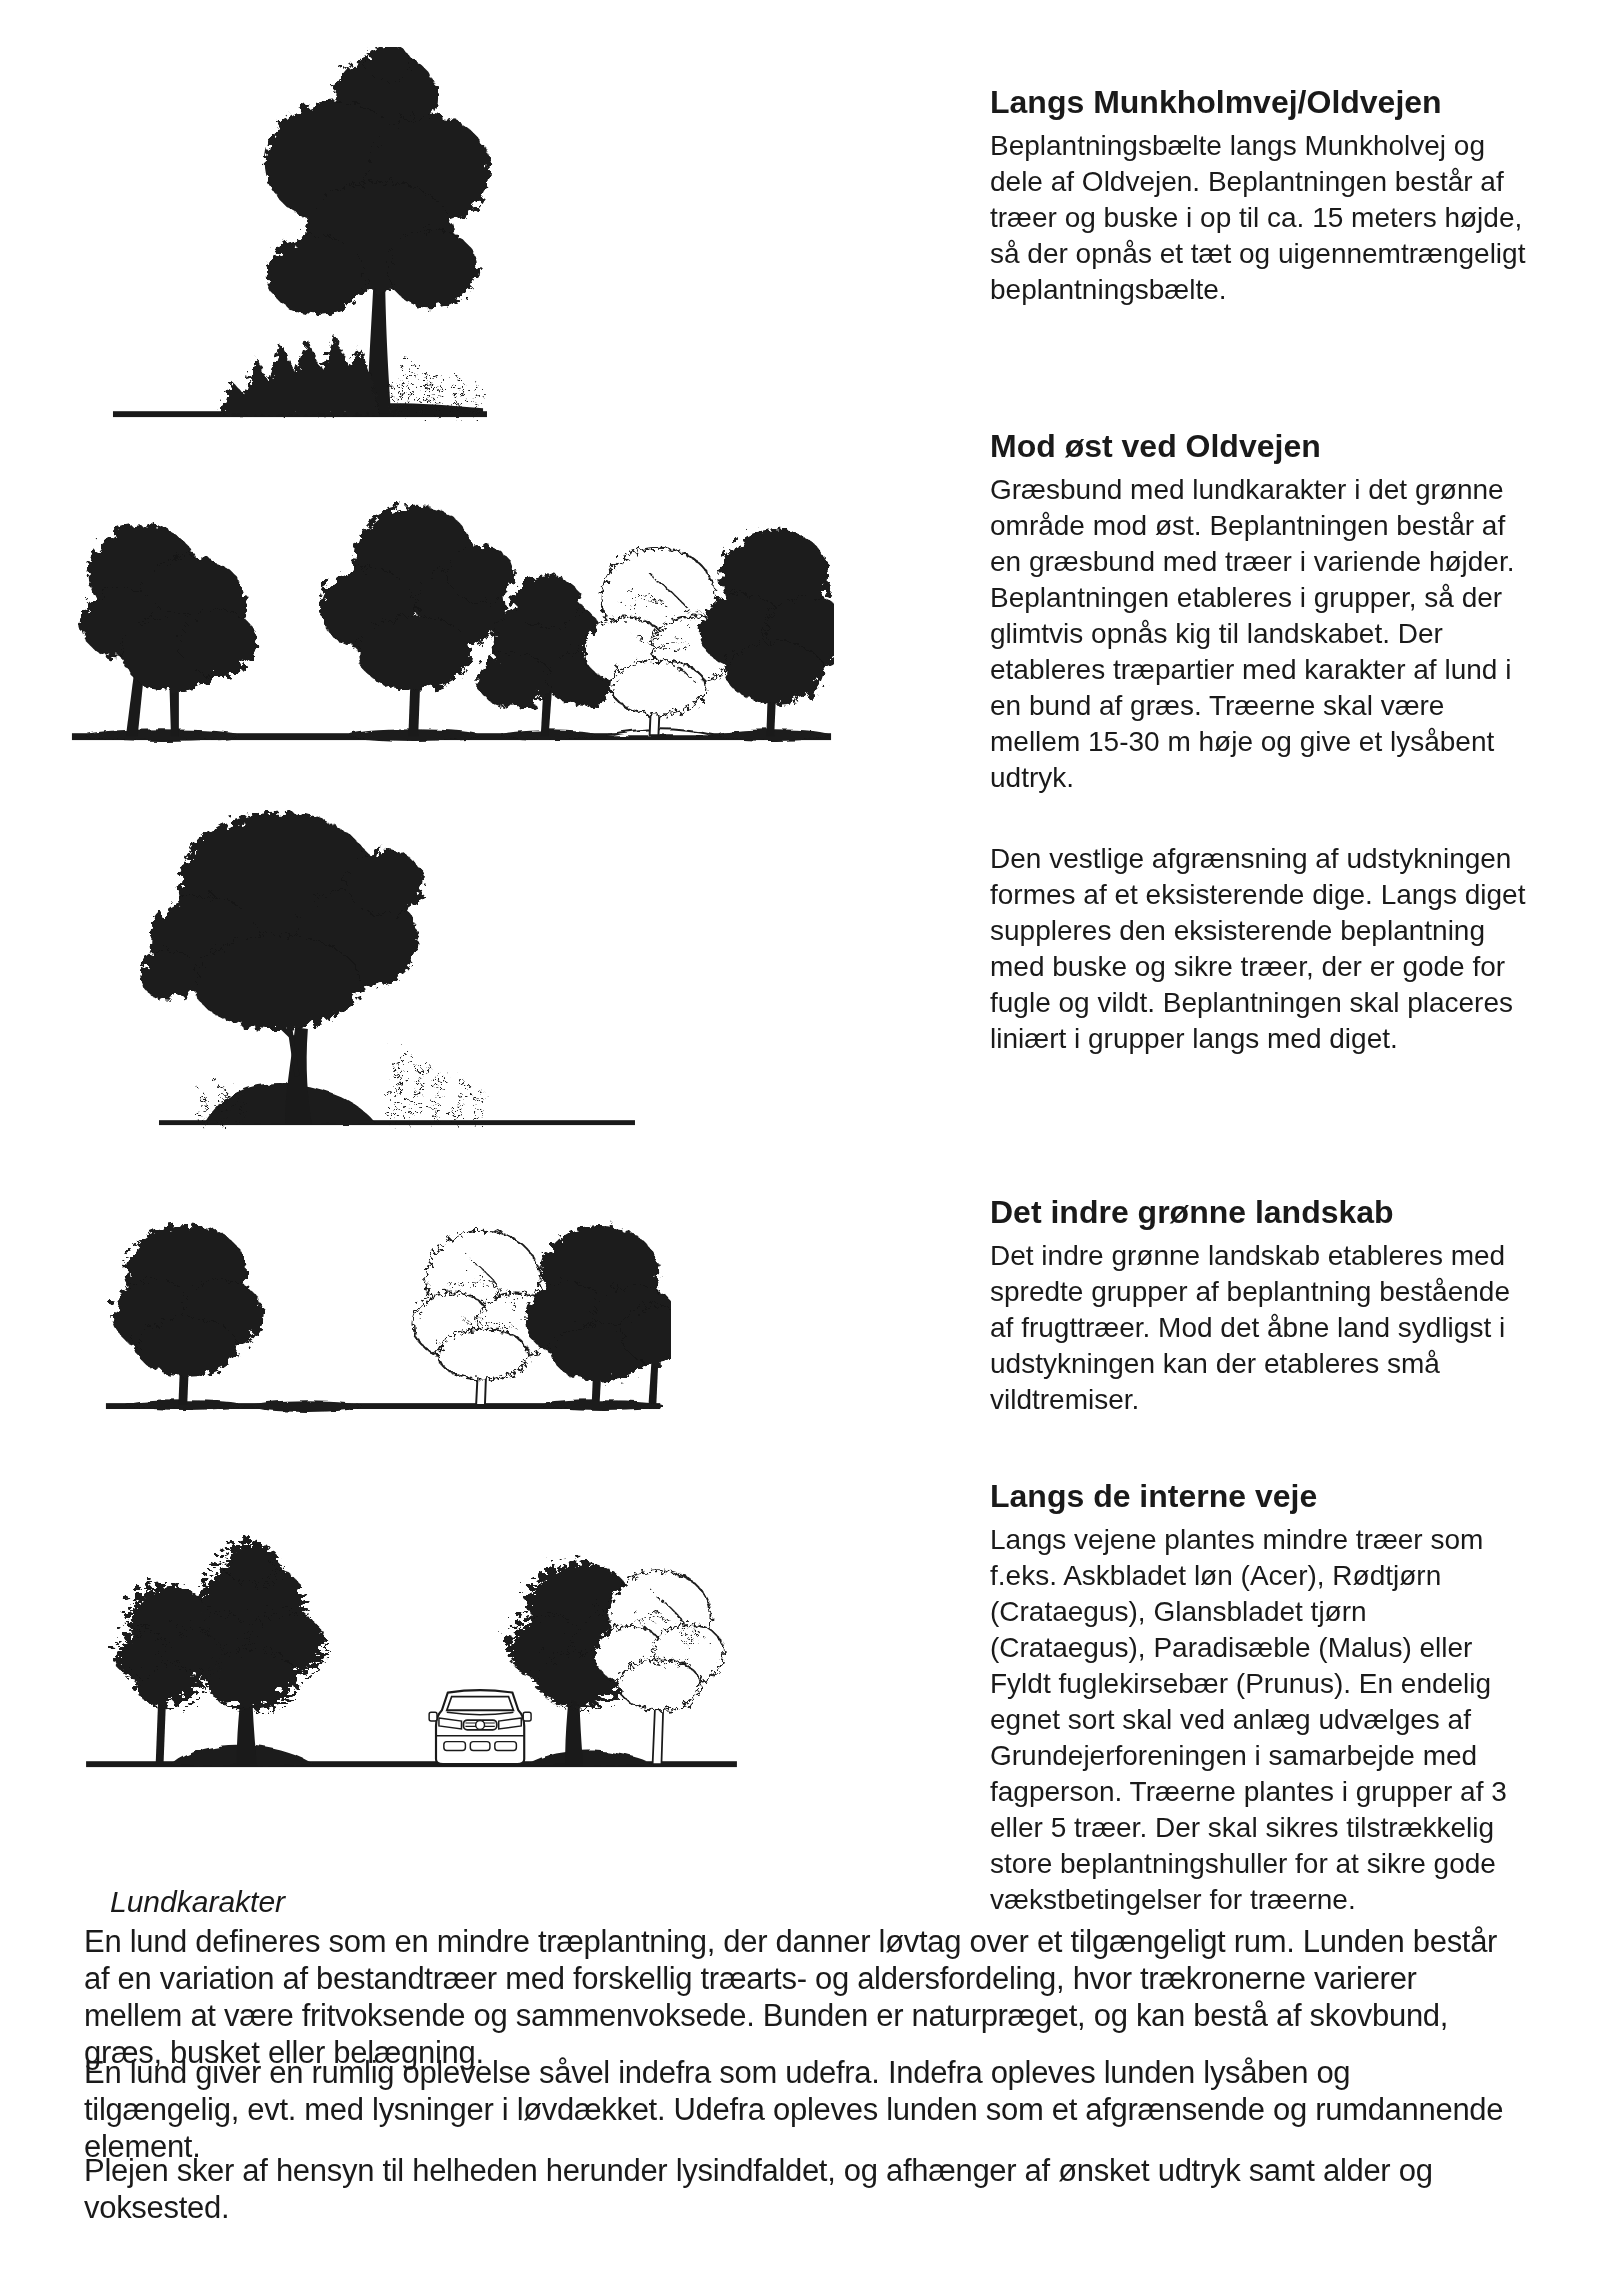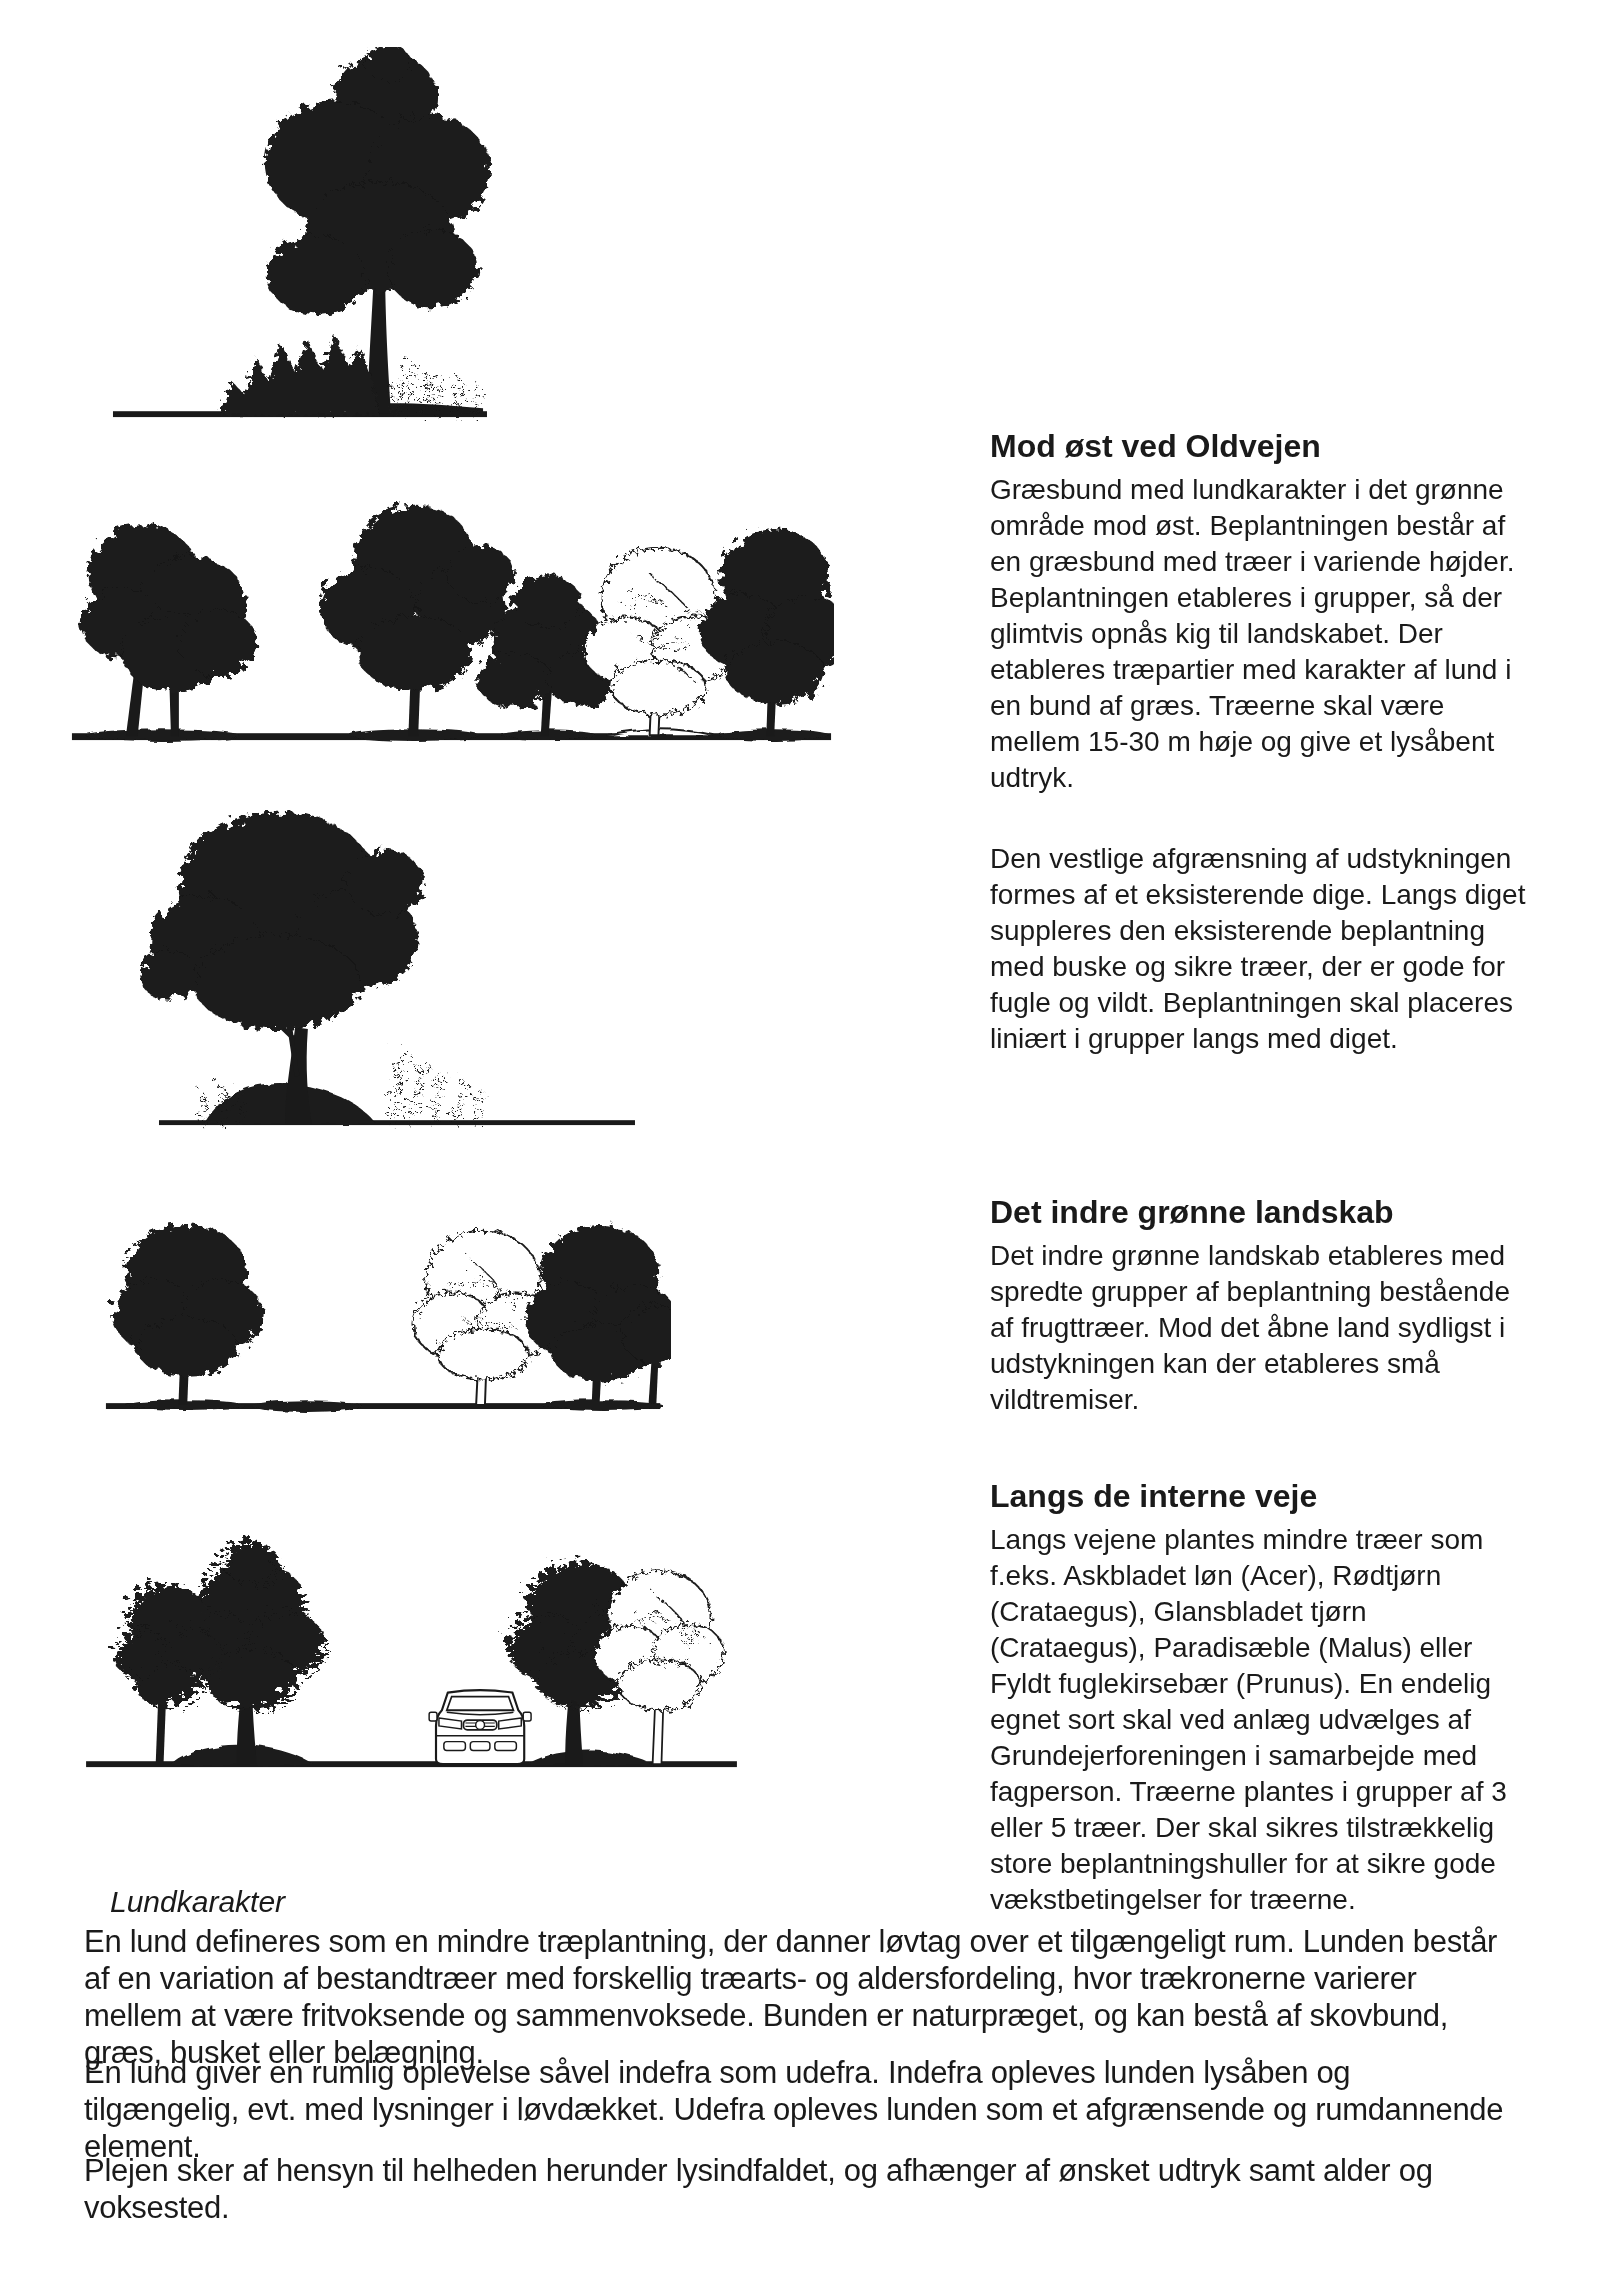--- a/index.html
+++ b/index.html
@@ -84,20 +84,24 @@
         <ellipse cx="291" cy="16" rx="23" ry="19"></ellipse>
       </g>
       <g filter="url(#fLeafFine)">
         <path d="M118,375 L132,342 L145,356 L156,316 L169,342 L181,303 L196,333 L208,298 L223,328 L237,295 L251,327 L263,308 L274,338 L282,375 Z"></path>
       </g>
       <g fill="none" stroke="#1a1a1a" stroke-width="1.6" filter="url(#fScribble)">
         <path d="M302,372 C307,350 304,336 312,318 M318,371 C321,353 328,341 324,326 M333,372 C337,356 334,343 341,331 M352,372 C357,358 354,346 362,336 M372,372 C376,361 374,351 380,341 M292,372 C296,356 293,344 299,334"></path>
       </g>
     </g>
   </svg>
+  <section class="text-block" style="top:84px">
+    <h2 class="section-heading">Langs Munkholmvej/Oldvejen</h2>
+    <p class="section-body">Beplantningsbælte langs Munkholvej og dele af Oldvejen. Beplantningen består af træer og buske i op til ca. 15 meters højde, så der opnås et tæt og uigennemtrængeligt beplantningsbælte.</p>
+  </section>
 
   <svg class="illu" style="left:69px;top:488px" width="765" height="257" viewBox="0 0 780 262" aria-label="tree-row-varying-heights-silhouette">
     <g fill="#1a1a1a">
       <rect x="3" y="250" width="774" height="7"></rect>
       <g filter="url(#fRough)">
         <ellipse cx="95" cy="252" rx="78" ry="6"></ellipse>
         <ellipse cx="352" cy="252" rx="66" ry="6"></ellipse>
         <ellipse cx="489" cy="252" rx="48" ry="5"></ellipse>
         <ellipse cx="719" cy="252" rx="56" ry="6"></ellipse>
       </g>

